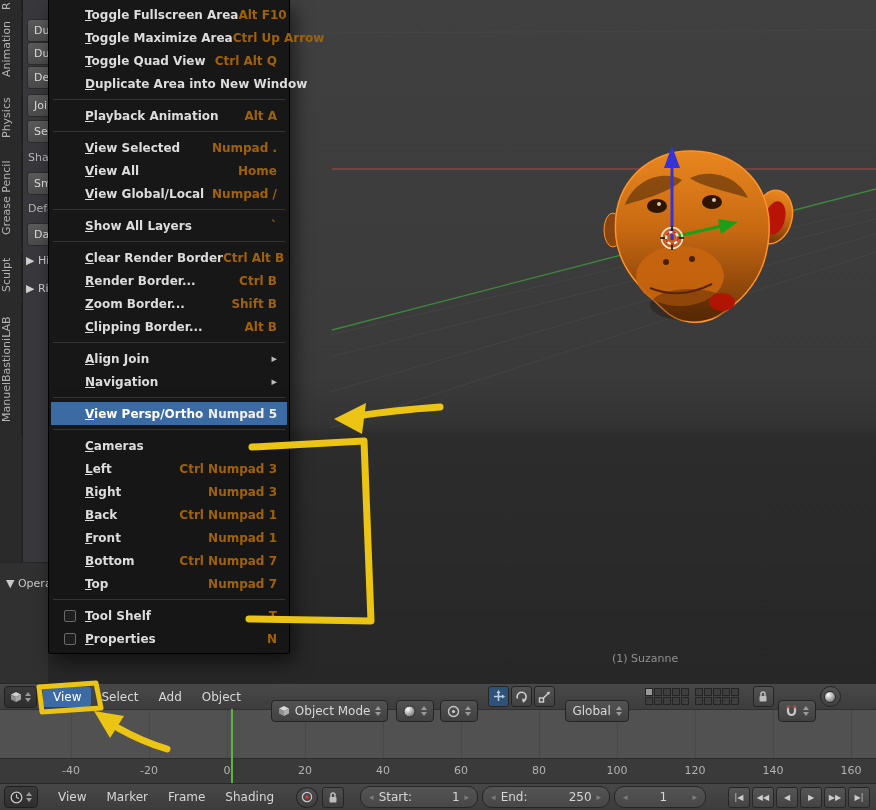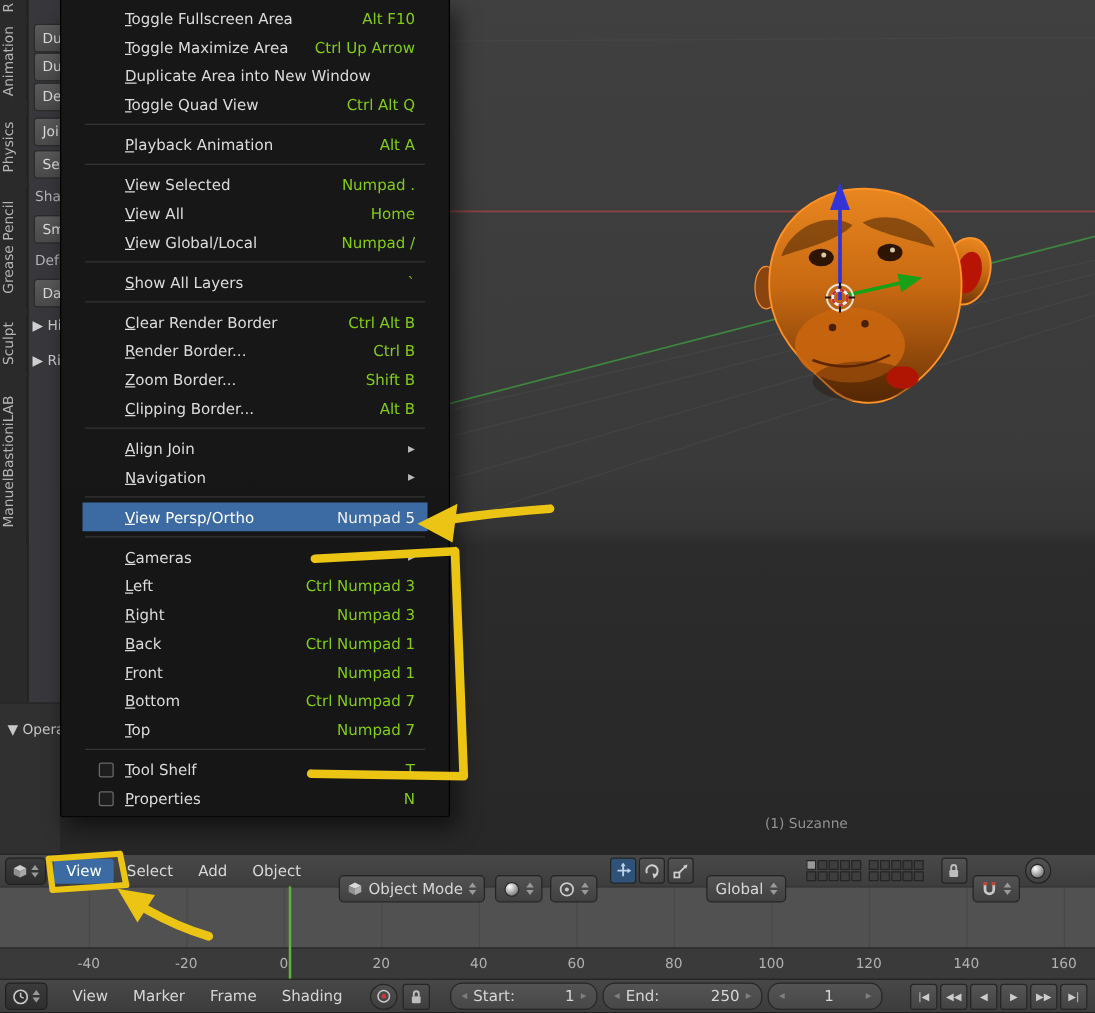--- a/index.html
+++ b/index.html
@@ -19,29 +19,29 @@
   
   #toolshelf{position:absolute;left:23px;top:0;width:25px;height:562px;background:#38383c;overflow:hidden;}
   .tsb{position:absolute;left:4px;width:70px;background:linear-gradient(#5a5a5a,#4a4a4a);
     border:1px solid #2b2b2b;border-radius:3px;color:#ddd;font-size:11px;padding-left:6px;white-space:nowrap;overflow:hidden;}
   .tsl{position:absolute;left:5px;color:#b5b5b5;font-size:11px;white-space:nowrap;}
   .tsp{position:absolute;left:3px;color:#cfcfcf;font-size:11px;white-space:nowrap;}
   #operator{position:absolute;left:0;top:562px;width:48px;height:121px;background:#303030;border-top:1px solid #262626;
     color:#c8c8c8;font-size:11px;padding:14px 0 0 6px;white-space:nowrap;overflow:hidden;box-sizing:border-box;}
 
   
-  #viewmenu{position:absolute;left:48px;top:0;width:312px;background:rgba(22,22,22,.97);
+  #viewmenu{position:absolute;left:48px;top:0;width:242px;background:rgba(22,22,22,.97);
     border:1px solid #000;border-top:none;border-radius:0 0 3px 3px;box-shadow:5px 8px 18px rgba(0,0,0,.55);
-    padding:3px 17px;box-sizing:border-box;z-index:10;}
+    padding:3px 2px;box-sizing:border-box;z-index:10;font-weight:bold;}
   .mi{position:relative;height:23px;display:flex;align-items:center;justify-content:space-between;
     padding:0 10px 0 34px;color:#dcdcdc;font-size:12px;cursor:default;}
   .mi-label{display:block;white-space:nowrap;}
   .mi-label::first-letter{text-decoration:underline;}
   .mi.hl{background:#3c6ba3;color:#fff;}
-  .mi-sc{color:#84cc16;white-space:nowrap;}
+  .mi-sc{color:#a16207;white-space:nowrap;}
   .mi.hl .mi-sc{color:#f0f0f0;}
   .mi-sub{color:#bbb;font-size:11px;}
   .mi-sep{height:9px;position:relative;}
   .mi-sep::after{content:"";position:absolute;left:2px;right:2px;top:4px;height:1px;background:#343434;}
   .cb{position:absolute;left:13px;top:6px;width:10px;height:10px;background:#1e1e1e;border:1px solid #6a6a6a;border-radius:2px;}
 
   
   #header3d{position:absolute;left:0;top:683px;width:876px;height:26px;
     background:linear-gradient(#484848,#3d3d3d);border-top:1px solid #272727;
     display:flex;align-items:center;font-size:12px;color:#d8d8d8;z-index:5;box-sizing:border-box;}
@@ -182,26 +182,26 @@
   <div id="viewmenu">
       <div class="mi">
         <span class="mi-label">Toggle Fullscreen Area</span>
         <span class="mi-sc">Alt F10</span>
       </div>
       <div class="mi">
         <span class="mi-label">Toggle Maximize Area</span>
         <span class="mi-sc">Ctrl Up Arrow</span>
       </div>
       <div class="mi">
+        <span class="mi-label">Toggle Quad View</span>
+        <span class="mi-sc">Ctrl Alt Q</span>
+      </div>
+      <div class="mi">
         <span class="mi-label">Duplicate Area into New Window</span>
         <span class="mi-sc"></span>
-      </div>
-      <div class="mi">
-        <span class="mi-label">Toggle Quad View</span>
-        <span class="mi-sc">Ctrl Alt Q</span>
       </div>
       <div class="mi-sep"></div>
       <div class="mi">
         <span class="mi-label">Playback Animation</span>
         <span class="mi-sc">Alt A</span>
       </div>
       <div class="mi-sep"></div>
       <div class="mi">
         <span class="mi-label">View Selected</span>
         <span class="mi-sc">Numpad .</span>

